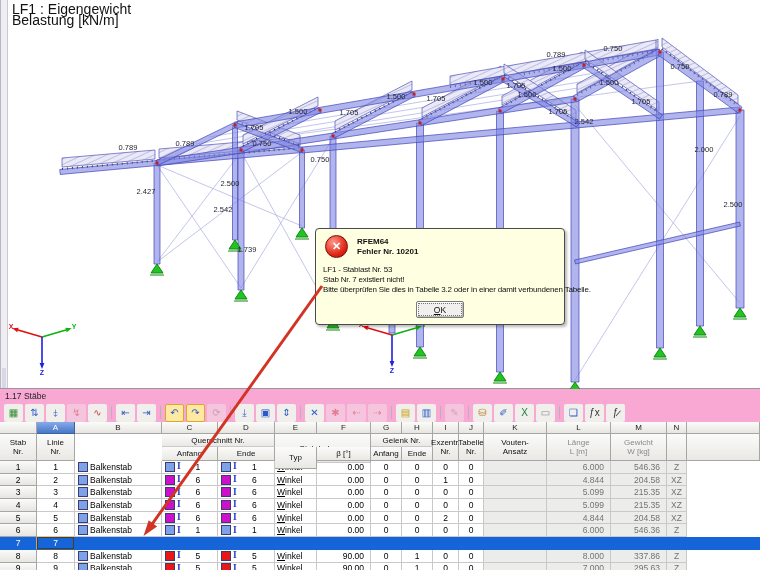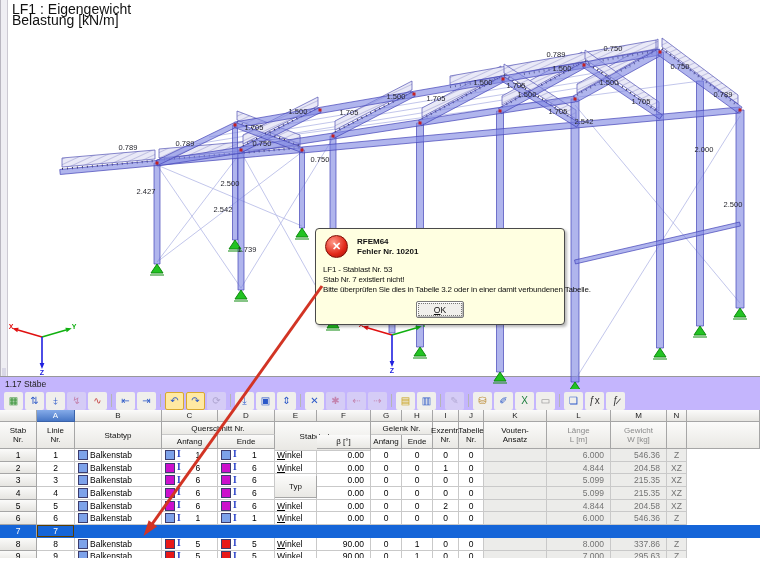--- a/index.html
+++ b/index.html
@@ -23,21 +23,21 @@
   .dlg-title{font-weight:bold;line-height:10px;font-size:8px}
   .dlg-body{padding:5px 6px 1px 7px;line-height:10px;white-space:nowrap;letter-spacing:-.2px}
   .dlg-btnrow{display:flex;justify-content:center;padding:5px 0 6px}
   .ok-btn{width:46px;height:15px;font-size:8.5px;background:#f1f0ec;border:1px solid #7a7a7a;
     border-radius:2px;box-shadow:inset 1px 1px 0 #fff,inset -1px -1px 0 #bdbdbd;
     display:flex;align-items:center;justify-content:center;outline:1px dotted #777;outline-offset:-3px}
   .u{text-decoration:underline}
   
   #arrow-svg{position:absolute;left:0;top:0;z-index:40;pointer-events:none}
   
-  #tablepanel{position:absolute;left:0;top:376px;width:760px;height:182px;background:#c4b5fd;
+  #tablepanel{position:absolute;left:0;top:388px;width:760px;height:182px;background:#f9a8d4;
     border-top:1px solid #98989a;box-sizing:border-box}
   #tp-title{font-size:8.5px;color:#222;padding:2px 0 0 5px;height:12px}
   #tp-toolbar{display:flex;align-items:center;height:19px;padding-left:3px}
   .ticon{width:17px;height:16px;margin:0 1px;display:flex;align-items:center;justify-content:center;
     font-size:10px;border:1px solid transparent;border-radius:2px;background:#f0efec;cursor:default}
   .ticon.hl{background:#ffe9a2;border-color:#d8a830}
   .ticon.dis{opacity:.4}
   .tsep{width:1px;height:13px;background:#b5b5b5;margin:0 3px}
   #tbl{position:relative;background:#fff;overflow:hidden;height:148px}
   .grow{display:grid;grid-template-columns:37px 38px 87px 56px 57px 42px 54px 31px 31px 26px 25px 63px 64px 56px 20px 1fr}
@@ -339,37 +339,33 @@
       </div>
     <div id="hdr">
         <div class="hcell " style="left: 0px; top: 0px; width: 37px; height: 27px;">
           <div>Stab</div>
           <div>Nr.</div>
         </div>
         <div class="hcell " style="left: 37px; top: 0px; width: 38px; height: 27px;">
           <div>Linie</div>
           <div>Nr.</div>
         </div>
-        <div class="hcell " style="left: 75px; top: 0px; width: 87px; height: 27px;">
-          <div></div>
-          <div>Stabtyp</div>
-        </div>
         <div class="hcell grp" style="left: 162px; top: 0px; width: 113px; height: 13px;">
           <div>Querschnitt Nr.</div>
         </div>
         <div class="hcell " style="left: 162px; top: 13px; width: 56px; height: 14px;">
           <div>Anfang</div>
         </div>
         <div class="hcell " style="left: 218px; top: 13px; width: 57px; height: 14px;">
           <div>Ende</div>
         </div>
         <div class="hcell grp" style="left: 275px; top: 0px; width: 96px; height: 29px;">
           <div>Stabdrehung</div>
         </div>
-        <div class="hcell " style="left: 275px; top: 13px; width: 42px; height: 22px; margin-top: 41px;">
+        <div class="hcell " style="left: 275px; top: 13px; width: 42px; height: 22px;">
           <div>Typ</div>
         </div>
         <div class="hcell " style="left: 317px; top: 13px; width: 54px; height: 14px;">
           <div>β [°]</div>
         </div>
         <div class="hcell grp" style="left: 371px; top: 0px; width: 62px; height: 13px; text-align: center;">
           <div>Gelenk Nr.</div>
         </div>
         <div class="hcell " style="left: 371px; top: 13px; width: 31px; height: 14px;">
           <div>Anfang</div>

